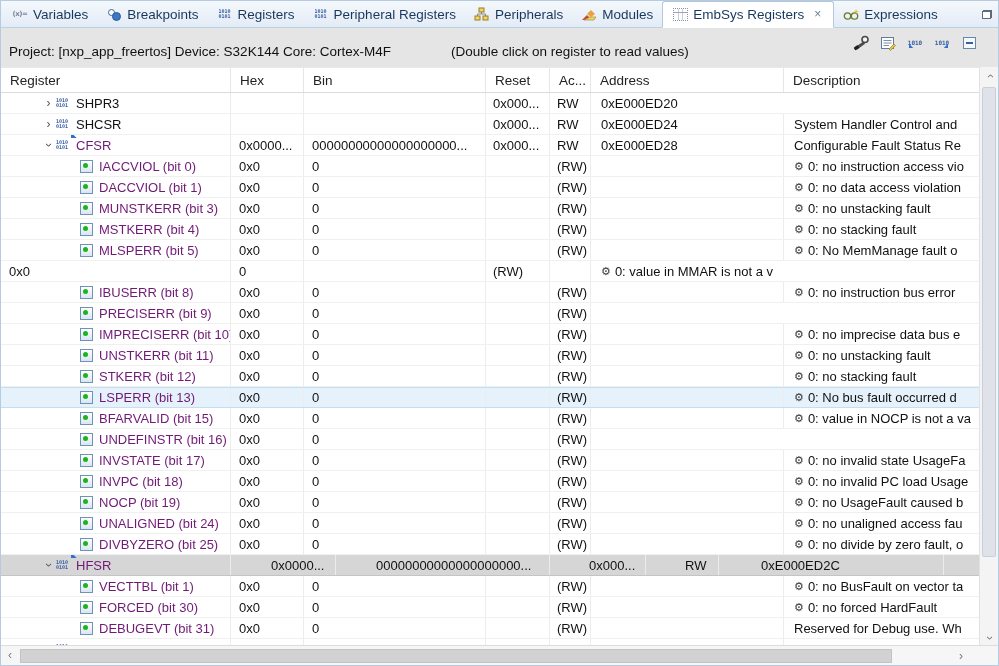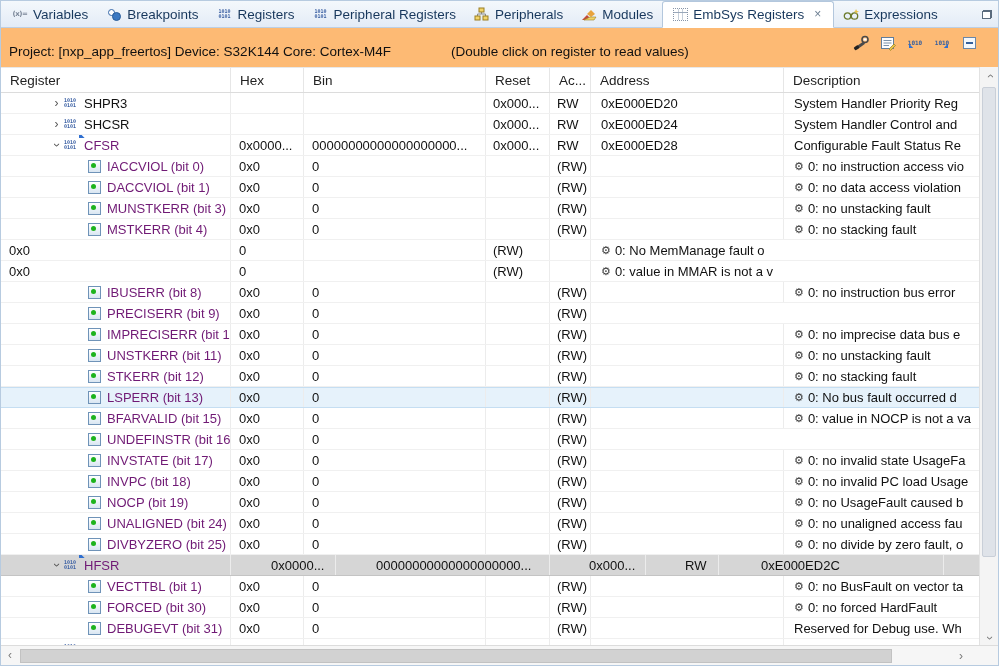--- a/index.html
+++ b/index.html
@@ -31,21 +31,21 @@
   .breakpoints-icon::after  { content:""; position:absolute; left:6px; top:5px; width:7px; height:7px; border-radius:50%; background:#3c79c2; border:1px solid #2a5d99; }
   .registers-icon::before { content:"1010\A 0101"; white-space:pre; font:bold 5px/5px "DejaVu Sans Mono",monospace; color:#3a5fa3; }
   .peripherals-icon svg, .modules-icon svg, .embsys-icon svg, .expressions-icon svg { display:block; }
   .embsys-icon::before { content:""; width:13px; height:11px;
     border:1px dotted #8795a8; background:
       linear-gradient(#9aa8ba,#9aa8ba) 0 3px/13px 1px no-repeat,
       linear-gradient(#c6cfda,#c6cfda) 4px 0/1px 11px no-repeat,
       linear-gradient(#c6cfda,#c6cfda) 8px 0/1px 11px no-repeat; }
 
   
-  .infobar { position:absolute; left:0; top:27px; width:100%; height:39px; background:#fdba74; }
+  .infobar { position:absolute; left:0; top:27px; width:100%; height:39px; background:#e5e5e5; }
   .info-texts { position:absolute; left:8px; top:16px; font-size:13.5px; color:#111; white-space:nowrap; }
   .info-hint { margin-left:60px; }
   .view-tools { position:absolute; right:20px; top:6px; display:flex; gap:9px; align-items:center; }
   .tool { width:18px; height:18px; display:flex; align-items:center; justify-content:center; }
   .minitext { font:bold 6px/6px "DejaVu Sans Mono",monospace; color:#355f9e; position:relative; }
   .minitext.arrow-dl::after { content:""; position:absolute; left:-2px; bottom:-5px; border:3px solid transparent; border-top-color:#2f6fd0; transform:rotate(45deg); }
   .minitext.arrow-ur::after { content:""; position:absolute; right:-2px; bottom:-5px; border:3px solid transparent; border-top-color:#2f6fd0; transform:rotate(-45deg); }
   .collapse-glyph { width:13px; height:12px; border:1px solid #6a87a8; background:#f4f8fc; display:flex; align-items:center; justify-content:center; }
   .collapse-glyph::before { content:""; width:7px; height:2px; background:#35609c; }
 
@@ -57,21 +57,21 @@
   .grid-header .hcell { padding-left:9px; border-right:1px solid #e6e6e6; height:100%; display:flex; align-items:center; overflow:hidden; white-space:nowrap; }
   .grid-header .hcell:last-child { border-right:none; }
 
   .tbody { position:absolute; left:0; top:92px; width:980px; height:554px; overflow:hidden; background:#fff; }
   .row { display:grid; grid-template-columns:230px 73px 182px 64px 41px 193px 1fr;
     height:21px; align-items:center; font-size:13px; color:#111; border-bottom:1px solid #f0f0f0; }
   .row > div { height:100%; display:flex; align-items:center; overflow:hidden; white-space:nowrap; border-right:1px solid #ececec; }
   .row > div:last-child { border-right:none; }
   .row.sel-blue { background:#e6f2fb; border-top:1px solid #c5def2; border-bottom:1px solid #c5def2;text-align:center; }
   .row.sel-gray { background:#d6d6d6; border-bottom:1px solid #c4c4c4;gap:32px; }
-  .c-reg { padding-left:8px; }
+  .c-reg { padding-left:0; }
   .c-hex, .c-bin { padding-left:8px; }
   .c-reset { padding-left:7px; }
   .c-ac { padding-left:7px; }
   .c-addr { padding-left:10px; }
   .c-desc { padding-left:10px; }
 
   .indent { flex:none; }
   .lvl0 .indent { width:40px; }
   .lvl1 .indent { width:78px; }
   .chevron { flex:none; width:15px; text-align:center; color:#555; font-size:12px; }
@@ -230,24 +230,20 @@
       <span class="indent"></span>
       <span class="chevron collapsed"></span>
       <span class="reg-icon icon-register"></span>
       <span class="rname">SHPR3</span>
     </div>
     <div class="c-hex"></div>
     <div class="c-bin"></div>
     <div class="c-reset">0x000...</div>
     <div class="c-ac">RW</div>
     <div class="c-addr">0xE000ED20</div>
-    <div class="c-desc">
-
-      <span class="desc-text">System Handler Priority Reg</span>
-    </div>
   </div>
       <div class="row lvl0">
     <div class="c-reg">
       <span class="indent"></span>
       <span class="chevron collapsed"></span>
       <span class="reg-icon icon-register"></span>
       <span class="rname">SHCSR</span>
     </div>
     <div class="c-hex"></div>
     <div class="c-bin"></div>
@@ -338,20 +334,26 @@
     <div class="c-bin">0</div>
     <div class="c-reset"></div>
     <div class="c-ac">(RW)</div>
     <div class="c-addr"></div>
     <div class="c-desc">
       <span class="gear show"></span>
       <span class="desc-text">0: no stacking fault</span>
     </div>
   </div>
       <div class="row lvl1">
+    <div class="c-reg">
+      <span class="indent"></span>
+
+      <span class="reg-icon icon-bitfield"></span>
+      <span class="rname green">MLSPERR (bit 5)</span>
+    </div>
     <div class="c-hex">0x0</div>
     <div class="c-bin">0</div>
     <div class="c-reset"></div>
     <div class="c-ac">(RW)</div>
     <div class="c-addr"></div>
     <div class="c-desc">
       <span class="gear show"></span>
       <span class="desc-text">0: No MemManage fault o</span>
     </div>
   </div>

